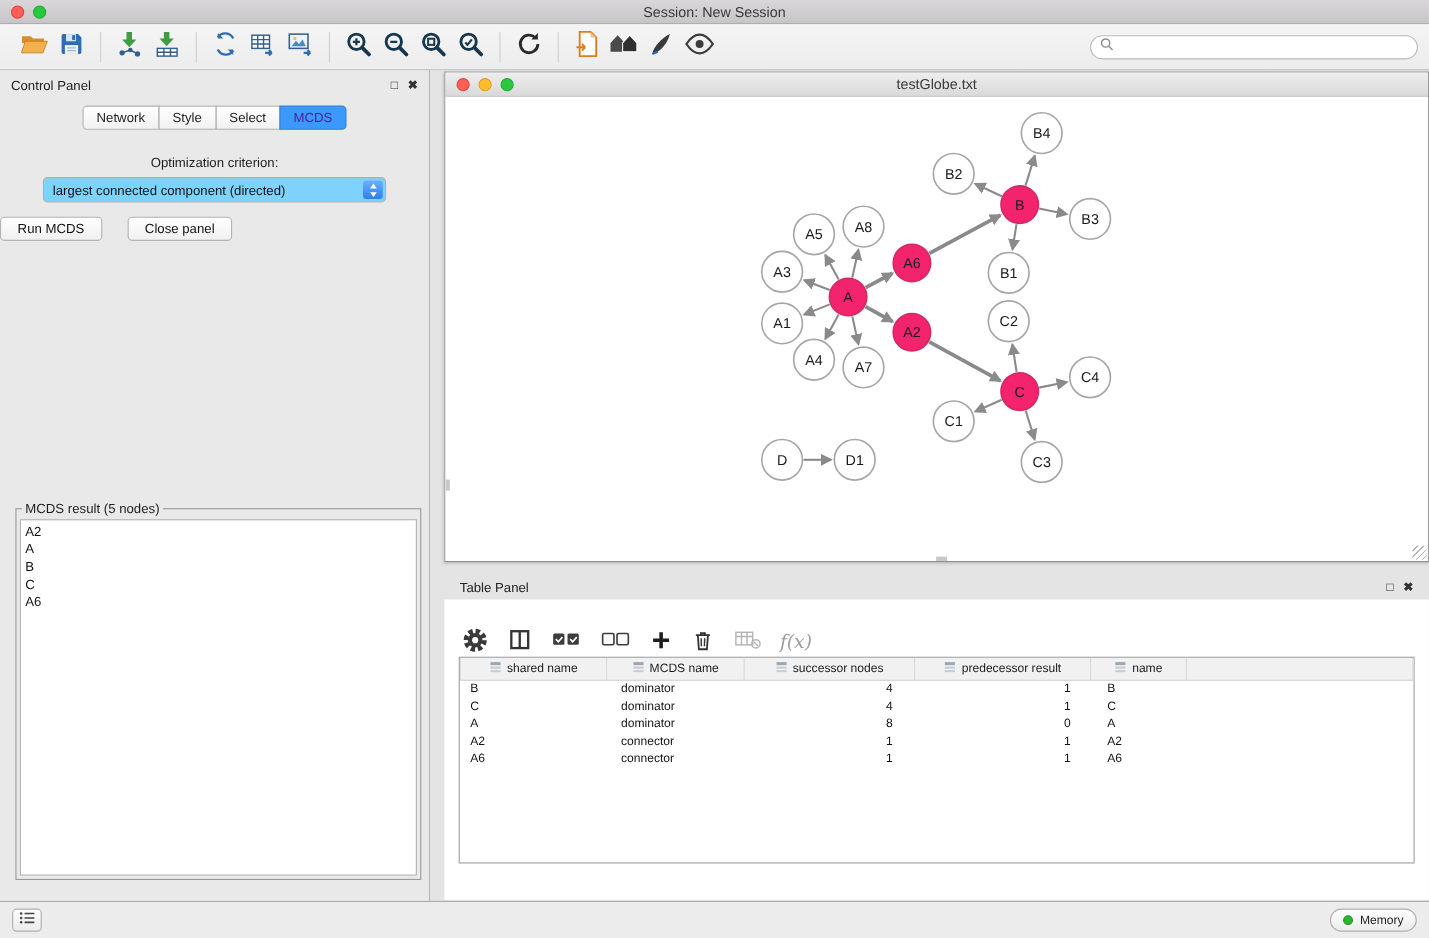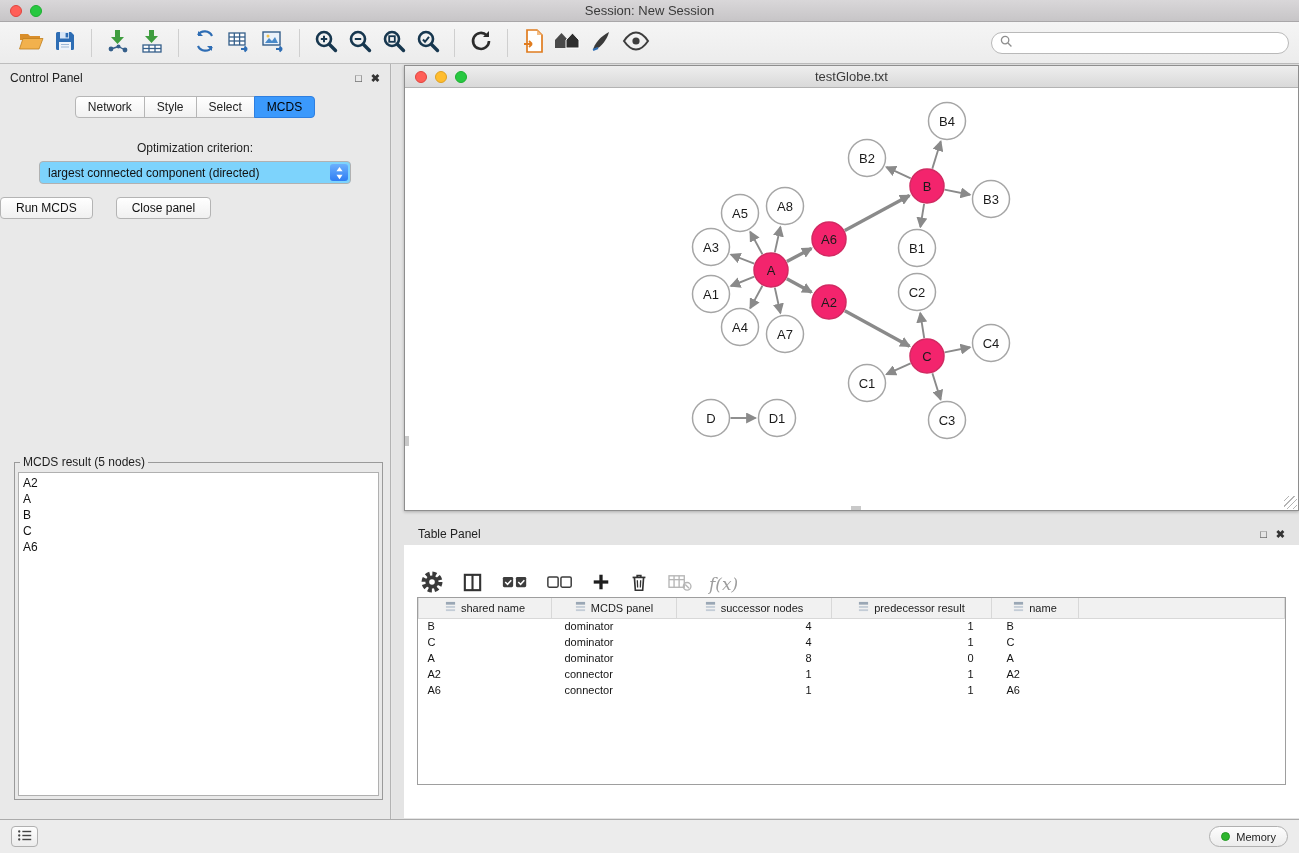--- a/index.html
+++ b/index.html
@@ -33,21 +33,21 @@
     background:#e9e9e9; border-right:1px solid #b3b3b3; }
   .cp-header { height:28px; display:flex; align-items:center; padding:0 10px; }
   .panel-title { font-size:12px; color:#222; }
   .win-ctrls { margin-left:auto; display:flex; gap:9px; }
   .wc { font-size:11px; color:#333; font-weight:bold; line-height:1; cursor:default; }
   .cp-tabs { display:flex; justify-content:center; margin-top:4px; }
   .tab { padding:3px 12px; font-size:12px; color:#222; background:linear-gradient(#ffffff,#f1f1f1);
     border:1px solid #b6b6b6; margin-left:-1px; cursor:default; }
   .tab:first-child { border-radius:4px 0 0 4px; margin-left:0; }
   .tab:last-child { border-radius:0 4px 4px 0; }
-  .tab.active { background:#3b99fc; color:#000000; border-color:#2f7fe0; }
+  .tab.active { background:#3b99fc; color:#4c1d95; border-color:#2f7fe0; }
   .opt-label { text-align:center; font-size:12px; color:#1d1d1d; margin-top:23px; }
   .dropdown { position:relative; width:312px; height:23px; margin:6px auto 0; background:#7dd3fc;
     border:1px solid #b1b1b1; border-radius:4px; display:flex; align-items:center; padding:0 26px 0 8px; }
   .dropdown .dd-value { font-size:12px; color:#111; white-space:nowrap; overflow:hidden; }
   .stepper { position:absolute; right:2px; top:2px; width:18px; height:17px; border-radius:3px;
     background:linear-gradient(#6cb0fd,#2f7df3); display:flex; align-items:center; justify-content:center; }
   .btn-row { display:flex; justify-content:flex-start; gap:23px; margin-top:13px; }
   .mac-btn { font-size:12px; color:#111; padding:3px 15px; background:linear-gradient(#ffffff,#f0f0f0);
     border:1px solid #b4b4b4; border-radius:4px; cursor:default; font-family:"Liberation Sans",sans-serif; }
   .result-fieldset { position:absolute; left:14px; top:391px; width:369px; height:345px;
@@ -513,21 +513,21 @@
                   <span>shared name</span>
                 </span>
               </th>
             <th>
                 <span class="th-inner">
                   <span><svg width="11" height="11" viewBox="0 0 12 12">
                       <rect x="1" y="1" width="10" height="3" fill="#9aa7b5"></rect>
                       <rect x="1" y="5.5" width="10" height="2" fill="#c3ccd6"></rect>
                       <rect x="1" y="9" width="10" height="2" fill="#c3ccd6"></rect>
                     </svg></span>
-                  <span>MCDS panel</span>
+                  <span>MCDS name</span>
                 </span>
               </th>
             <th>
                 <span class="th-inner">
                   <span><svg width="11" height="11" viewBox="0 0 12 12">
                       <rect x="1" y="1" width="10" height="3" fill="#9aa7b5"></rect>
                       <rect x="1" y="5.5" width="10" height="2" fill="#c3ccd6"></rect>
                       <rect x="1" y="9" width="10" height="2" fill="#c3ccd6"></rect>
                     </svg></span>
                   <span>successor nodes</span>

